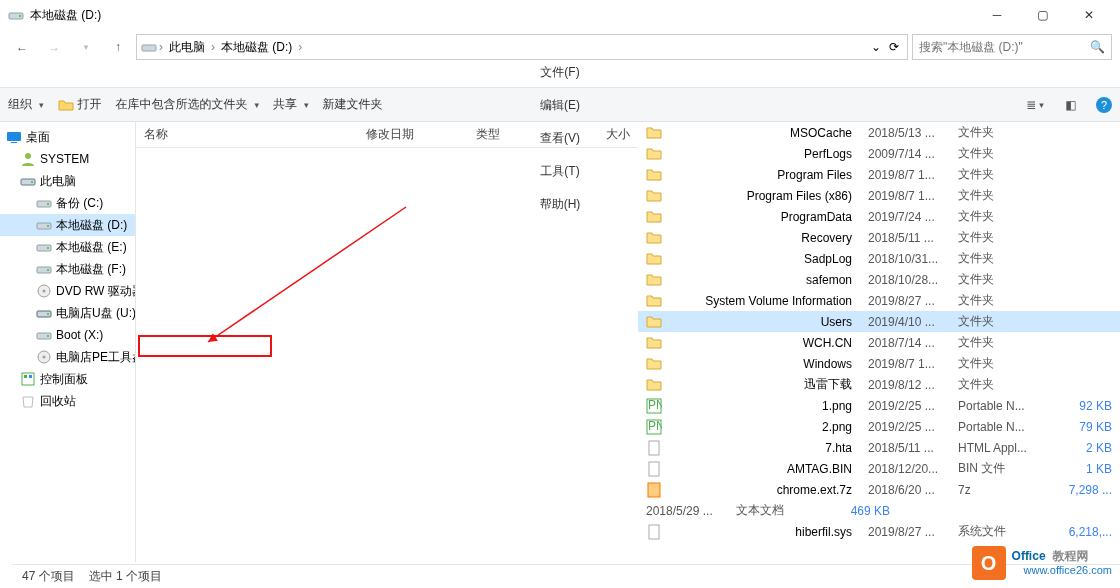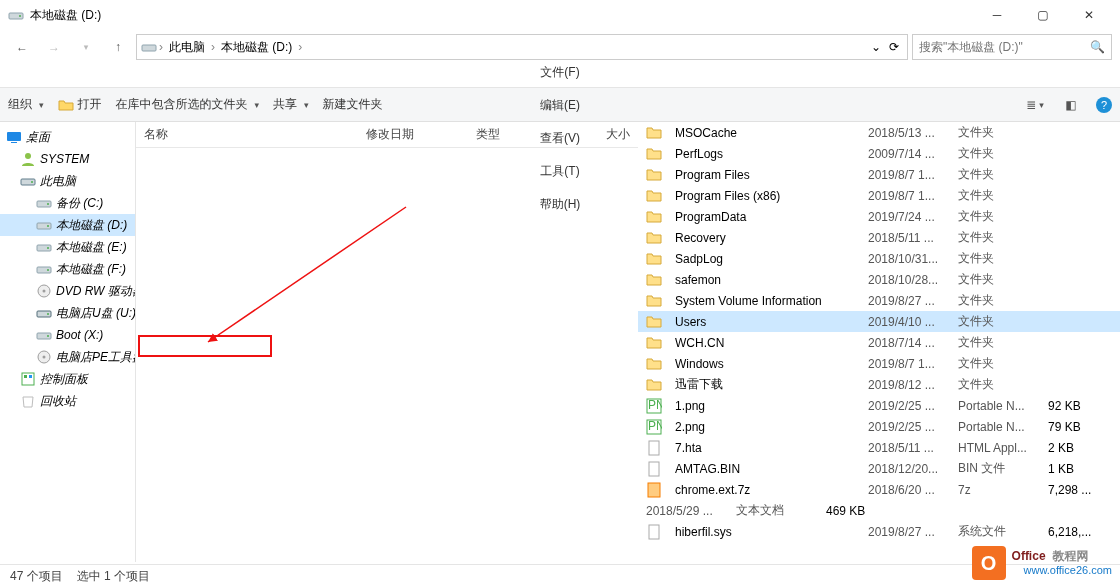--- a/index.html
+++ b/index.html
@@ -21,48 +21,48 @@
 .menurow { height:24px; display:flex; align-items:center; padding:0 8px; gap:16px; border-bottom:1px solid #e5e5e5;flex-direction:column; }
 .menurow span { color:#333; }
 .toolbar { height:34px; display:flex; align-items:center; padding:0 8px; gap:14px; background:#f5f6f7; border-bottom:1px solid #e0e0e0; }
 .toolbar .tbtn { display:flex; align-items:center; gap:4px; color:#333; }
 .toolbar .tdrop::after { content:"▾"; font-size:9px; margin-left:3px; color:#555; }
 .toolbar .spacer { flex:1; }
 .toolbar .iconbtn { width:22px; height:22px; display:flex; align-items:center; justify-content:center; color:#555; }
 .help { width:16px; height:16px; border-radius:50%; background:#1e90d7; color:#fff; display:flex; align-items:center; justify-content:center; font-size:11px; }
 .main { display:flex; height:440px; }
 .tree { width:168px; border-right:1px solid #e5e5e5; overflow:hidden; padding-top:4px; }
-.tnode { height:22px; display:flex; align-items:center; padding-left:6px; gap:4px; white-space:nowrap;font-style:italic; }
+.tnode { height:22px; display:flex; align-items:center; padding-left:6px; gap:4px; white-space:nowrap; }
 .tnode.l1 { padding-left:20px; }
 .tnode.l2 { padding-left:36px; }
 .tnode.sel { background:#cde8ff; }
 .ticon { width:16px; height:16px; flex-shrink:0; }
 .files { flex:1; display:flex; flex-direction:row; position:relative; }
 .colhdr { height:26px; display:flex; align-items:center; border-bottom:1px solid #e8e8e8; color:#444; }
 .colhdr .col { padding:0 8px; }
 .col-name { width:222px; }
 .col-date { width:90px; }
 .col-type { width:90px;margin-left:20px; }
 .col-size { width:80px; text-align:right; }
 .filelist { flex:1; overflow:hidden; }
 .frow { height:21px; display:flex; align-items:center; }
 .frow.sel { background:#cde8ff; }
 .frow .cell { padding:0 8px; overflow:hidden; text-overflow:ellipsis; white-space:nowrap; }
-.frow .c-name { width:222px; display:flex; align-items:center; gap:13px; }
+.frow .c-name { width:222px; display:flex; align-items:center; gap:20px;justify-content:space-between; }
 .frow .c-date { width:90px; color:#555; }
 .frow .c-type { width:90px; color:#555; }
-.frow .c-size { width:80px; color:#000000; }
+.frow .c-size { width:80px; text-align:right; color:#3b82f6; }
 .ficon { width:16px; height:16px; flex-shrink:0; }
 .redbox { position:absolute; border:2px solid #e11; pointer-events:none; }
 .arrow { position:absolute; pointer-events:none; }
-.status { height:24px; border-top:1px solid #e5e5e5; display:flex; align-items:center; padding:0 10px; gap:14px; color:#444; position:absolute; bottom:0; left:0; right:0; background:#fff; }
+.status { height:24px; border-top:1px solid #e5e5e5; display:flex; align-items:center; padding:0 10px; gap:14px; color:#444; position:absolute; bottom:0; left:12px; right:0; background:#fff; }
 .watermark { position:absolute; right:8px; bottom:8px; display:flex; align-items:center; gap:6px; font-weight:bold; }
 .watermark .logo { width:34px; height:34px; background:#f36f21; border-radius:4px; display:flex; align-items:center; justify-content:center; color:#fff; font-size:20px; font-weight:bold; }
 .watermark .txt { display:flex; flex-direction:column; line-height:1.1; }
-.watermark .line1 span.o { color:#7f1d1d; }
+.watermark .line1 span.o { color:#0369a1; }
 .watermark .line1 span.g { color:#888;padding-left:7px; }
 .watermark .line2 { color:#1579c9; font-size:11px; font-weight:normal;padding-left:12px; }
 </style>
 </head>
 <body>
 
 <div class="titlebar">
   <svg class="icon-drive" viewBox="0 0 16 16">
       <rect x="1" y="6" width="14" height="6" rx="1" fill="#cfd8dc" stroke="#90a4ae"></rect>
       <circle cx="12" cy="9" r="1" fill="#4caf50"></circle>

